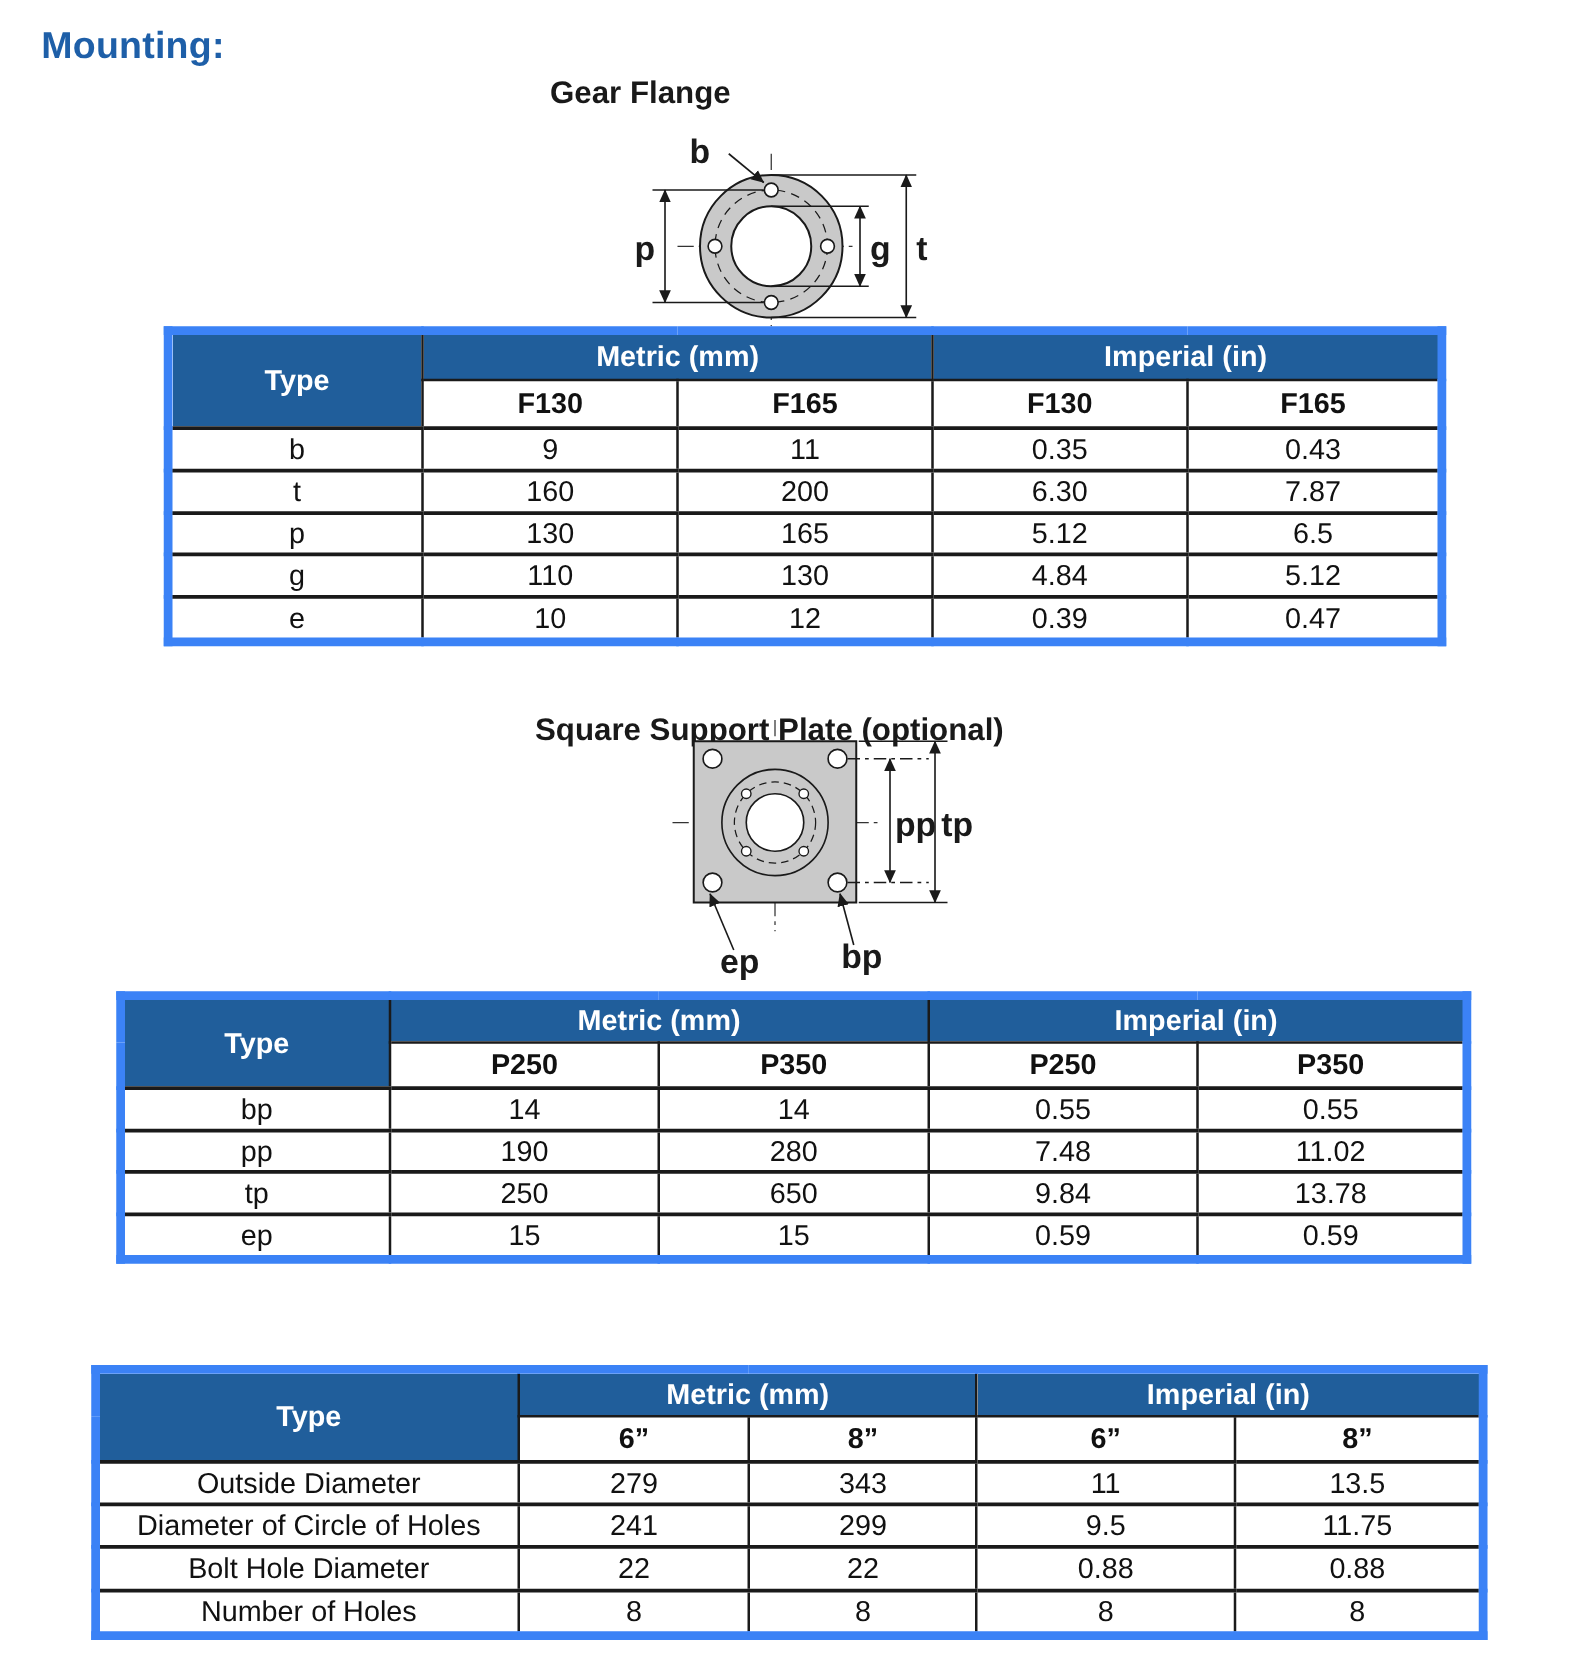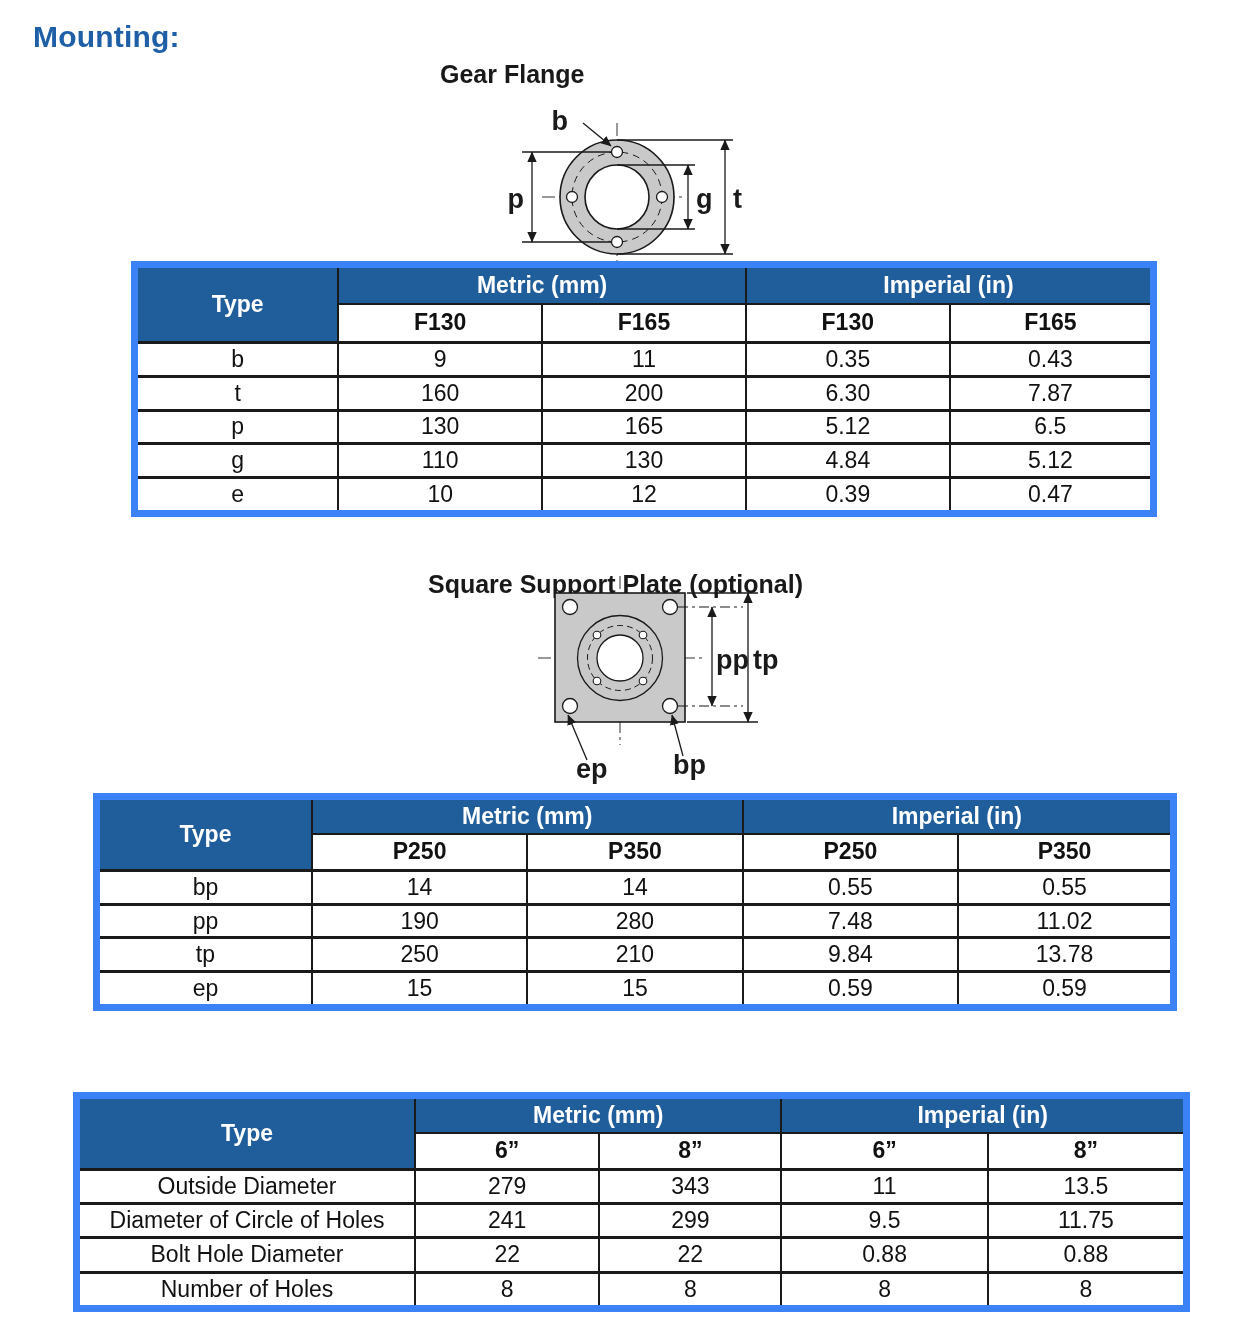--- a/index.html
+++ b/index.html
@@ -203,21 +203,21 @@
       <tr>
         <td class="typecell">pp</td>
         <td>190</td>
         <td>280</td>
         <td>7.48</td>
         <td>11.02</td>
       </tr>
       <tr>
         <td class="typecell">tp</td>
         <td>250</td>
-        <td>210</td>
+        <td>650</td>
         <td>9.84</td>
         <td>13.78</td>
       </tr>
       <tr>
         <td class="typecell">ep</td>
         <td>15</td>
         <td>15</td>
         <td>0.59</td>
         <td>0.59</td>
       </tr>

